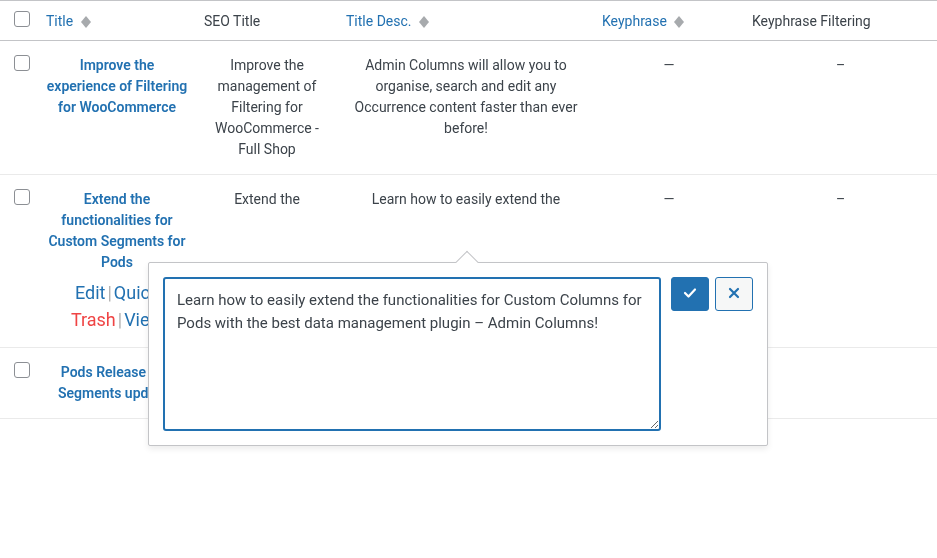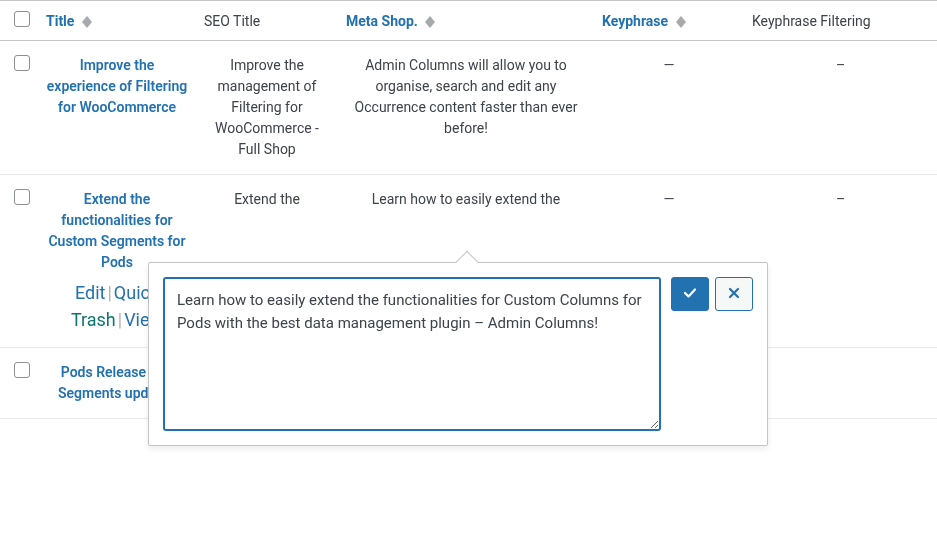--- a/index.html
+++ b/index.html
@@ -27,21 +27,20 @@
     th {
       text-align: left;
       font-weight: 400;
       padding: 10px 8px;
       vertical-align: middle;
       white-space: nowrap;
     }
     th.sortable {
       color: #2271b1;
       cursor: pointer;
-      font-weight: bold;
     }
     th .sort-icons {
       display: inline-flex;
       flex-direction: column;
       margin-left: 4px;
       vertical-align: middle;
       line-height: 0;
     }
     th .sort-icons svg {
       width: 10px;
@@ -86,21 +85,21 @@
     .row-actions a {
       color: #2271b1;
       text-decoration: none;
       cursor: pointer;
     }
     .row-actions .sep {
       color: #b0b0b0;
       padding: 0 2px;
     }
     .row-actions .trash {
-      color: #0f766e;
+      color: #ef4444;
     }
     .dash { color: #3c434a; }
     tbody tr {
       border-bottom: 1px solid #eaeaea;
     }
     
     .popover {
       position: absolute;
       top: 262px;
       left: 148px;
@@ -184,21 +183,21 @@
             </svg>
           <svg viewBox="0 0 10 6">
               <path d="M5 6 L10 0 L0 0 Z" fill="#a7aaad"></path>
             </svg>
         </span>
       </th>
       <th class="col-seo">
         <span>SEO Title</span>
       </th>
       <th class="col-meta sortable">
-        <span>Meta Shop.</span>
+        <span>Title Desc.</span>
         <span class="sort-icons">
           <svg viewBox="0 0 10 6">
               <path d="M5 0 L10 6 L0 6 Z" fill="#a7aaad"></path>
             </svg>
           <svg viewBox="0 0 10 6">
               <path d="M5 6 L10 0 L0 0 Z" fill="#a7aaad"></path>
             </svg>
         </span>
       </th>
       <th class="col-keyphrase sortable">

